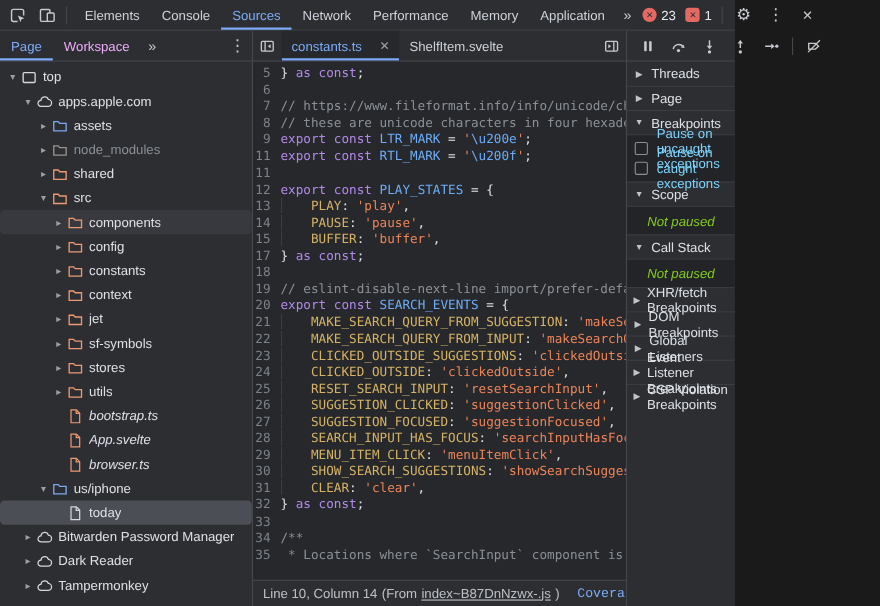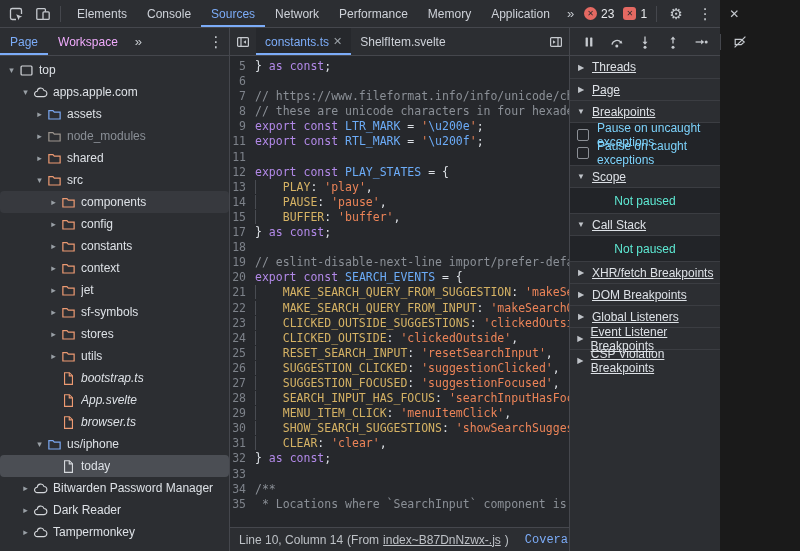--- a/index.html
+++ b/index.html
@@ -1,18 +1,18 @@
 <!DOCTYPE html>
 <html style="--bg: #2c2e32; --bg-ed: #26282c; --bg-dark: #222428; --border: #45474d; --border-soft: #3b3d42; --text: #dde1e6; --accent: #7cacf8; --error: #e46962; --kw: #b289e8; --str: #ec8458; --esc: #6cacf8; --cmt: #8b9097; --vr: #6cacf8; --prop: #d5b264; --gutter: #7d828a; --folder: #ed9a72; --folder-blue: #7aa7f0; --folder-gray: #9b948d; --file-plain: #d5d8dc; --cloud: #d5d8dc;"><head>
 <meta charset="utf-8">
 <style>
   html,body{margin:0;padding:0;background:#1a1a1a;}
   body{width:800px;height:551px;overflow:hidden;font-family:"Liberation Sans","DejaVu Sans",sans-serif;font-size:12px;color:var(--text);}
   *{box-sizing:border-box;}
-  .app{width:720px;height:551px;display:flex;flex-direction:column;background:var(--bg);}
+  .app{width:668px;height:551px;display:flex;flex-direction:column;background:var(--bg);}
 
   
   .toolbar{height:28px;flex:none;border-bottom:1px solid var(--border);display:flex;align-items:stretch;background:var(--bg);}
   .tbicons{display:flex;align-items:center;padding:0 3px;gap:1px;}
   .icon-btn{width:26px;height:22px;display:flex;align-items:center;justify-content:center;border-radius:4px;color:#c6cacf;cursor:pointer;flex:none;}
   .vdiv{width:1px;height:16px;background:var(--border);margin:auto 3px;flex:none;}
   .ttabs{display:flex;align-items:stretch;}
   .ttab{padding:0 10px;display:flex;align-items:center;color:#ced2d9;cursor:pointer;white-space:nowrap;}
   .ttab.active{color:var(--accent);box-shadow:inset 0 -2px 0 var(--accent);}
   .chev{display:flex;align-items:center;padding:0 7px;color:#c6cacf;font-size:13px;cursor:pointer;}
@@ -39,21 +39,21 @@
   .arrow{width:13px;flex:none;text-align:center;font-size:9px;color:#9aa0a6;}
   .ticon{width:16px;height:16px;flex:none;margin-right:5px;display:flex;align-items:center;justify-content:center;}
   .tlabel{overflow:hidden;text-overflow:ellipsis;color:var(--text);}
   .dim .tlabel{color:#8a8f96;}
   .it .tlabel{font-style:italic;}
 
   
   .editor{width:340px;flex:none;border-right:1px solid var(--border);display:flex;flex-direction:column;background:var(--bg-ed);}
   .etabbar{height:28px;flex:none;border-bottom:1px solid var(--border);display:flex;align-items:stretch;background:var(--bg);}
   .etabbar .icon-btn{align-self:center;}
-  .etab{display:flex;align-items:center;gap:4px;padding:0 9px;color:#ced2d9;cursor:pointer;white-space:nowrap;}
+  .etab{display:flex;align-items:center;gap:16px;padding:0 9px;color:#ced2d9;cursor:pointer;white-space:nowrap;}
   .etab.active{color:var(--accent);box-shadow:inset 0 -2px 0 var(--accent);background:var(--bg-ed);}
   .etab .x{color:#9aa0a6;font-size:11px;}
   .code{flex:1;overflow:hidden;font-family:"DejaVu Sans Mono","Liberation Mono",monospace;font-size:11.5px;line-height:15.1px;padding-top:3px;}
   .cl{display:flex;height:15.1px;white-space:pre;}
   .ln{width:25px;flex:none;text-align:right;color:var(--gutter);padding-right:9px;user-select:none;}
   .lc{flex:1;overflow:hidden;color:#dde1e6;}
   .k{color:var(--kw);} .s{color:var(--str);} .e{color:var(--esc);} .c{color:var(--cmt);}
   .v{color:var(--vr);} .pr{color:var(--prop);} .p{color:#dde1e6;}
   .i{box-shadow:inset 1px 0 0 #494c52;}
   .status{height:24px;flex:none;border-top:1px solid var(--border);background:var(--bg);display:flex;align-items:center;padding:0 9px;white-space:nowrap;overflow:hidden;color:#bdc1c6;gap:4px;}
@@ -61,25 +61,25 @@
   .cov{color:var(--accent);margin-left:12px;cursor:pointer;font-family:Liberation Mono, monospace;}
 
   
   .dbg{flex:1;display:flex;flex-direction:column;background:var(--bg);min-width:0;}
   .dtoolbar{height:28px;flex:none;border-bottom:1px solid var(--border);display:flex;align-items:center;padding:0 7px;gap:4px;}
   .dbtn{width:24px;height:22px;display:flex;align-items:center;justify-content:center;color:#c6cacf;cursor:pointer;border-radius:4px;flex:none;}
   .sections{flex:1;overflow:hidden;}
   .sec{height:22px;display:flex;align-items:center;padding:0 6px;gap:6px;border-top:1px solid var(--border-soft);cursor:pointer;}
   .sec:first-child{border-top:none;}
   .sarrow{width:10px;font-size:8px;color:#c0c4c9;text-align:center;}
-  .slabel{color:var(--text);text-decoration:underline;}
+  .slabel{color:var(--text);}
   .cbwrap{background:var(--bg-dark);border-top:1px solid var(--border-soft);padding:3px 0;}
   .cbrow{height:18px;display:flex;align-items:center;gap:8px;padding:0 7px;color:#7dd3fc;}
   .cb{width:12px;height:12px;border:1px solid #8c9096;border-radius:2px;background:transparent;flex:none;cursor:pointer;}
-  .notice{height:26px;background:var(--bg-dark);border-top:1px solid var(--border-soft);display:flex;align-items:center;justify-content:center;color:#5eead4;}
+  .notice{height:26px;background:var(--bg-dark);border-top:1px solid var(--border-soft);display:flex;align-items:center;justify-content:center;color:#84cc16;font-style:italic;}
   svg{display:block;}
 </style>
 </head>
 <body>
 
 <div class="app">
 
   <div class="toolbar">
     <div class="tbicons">
       <div class="icon-btn">

